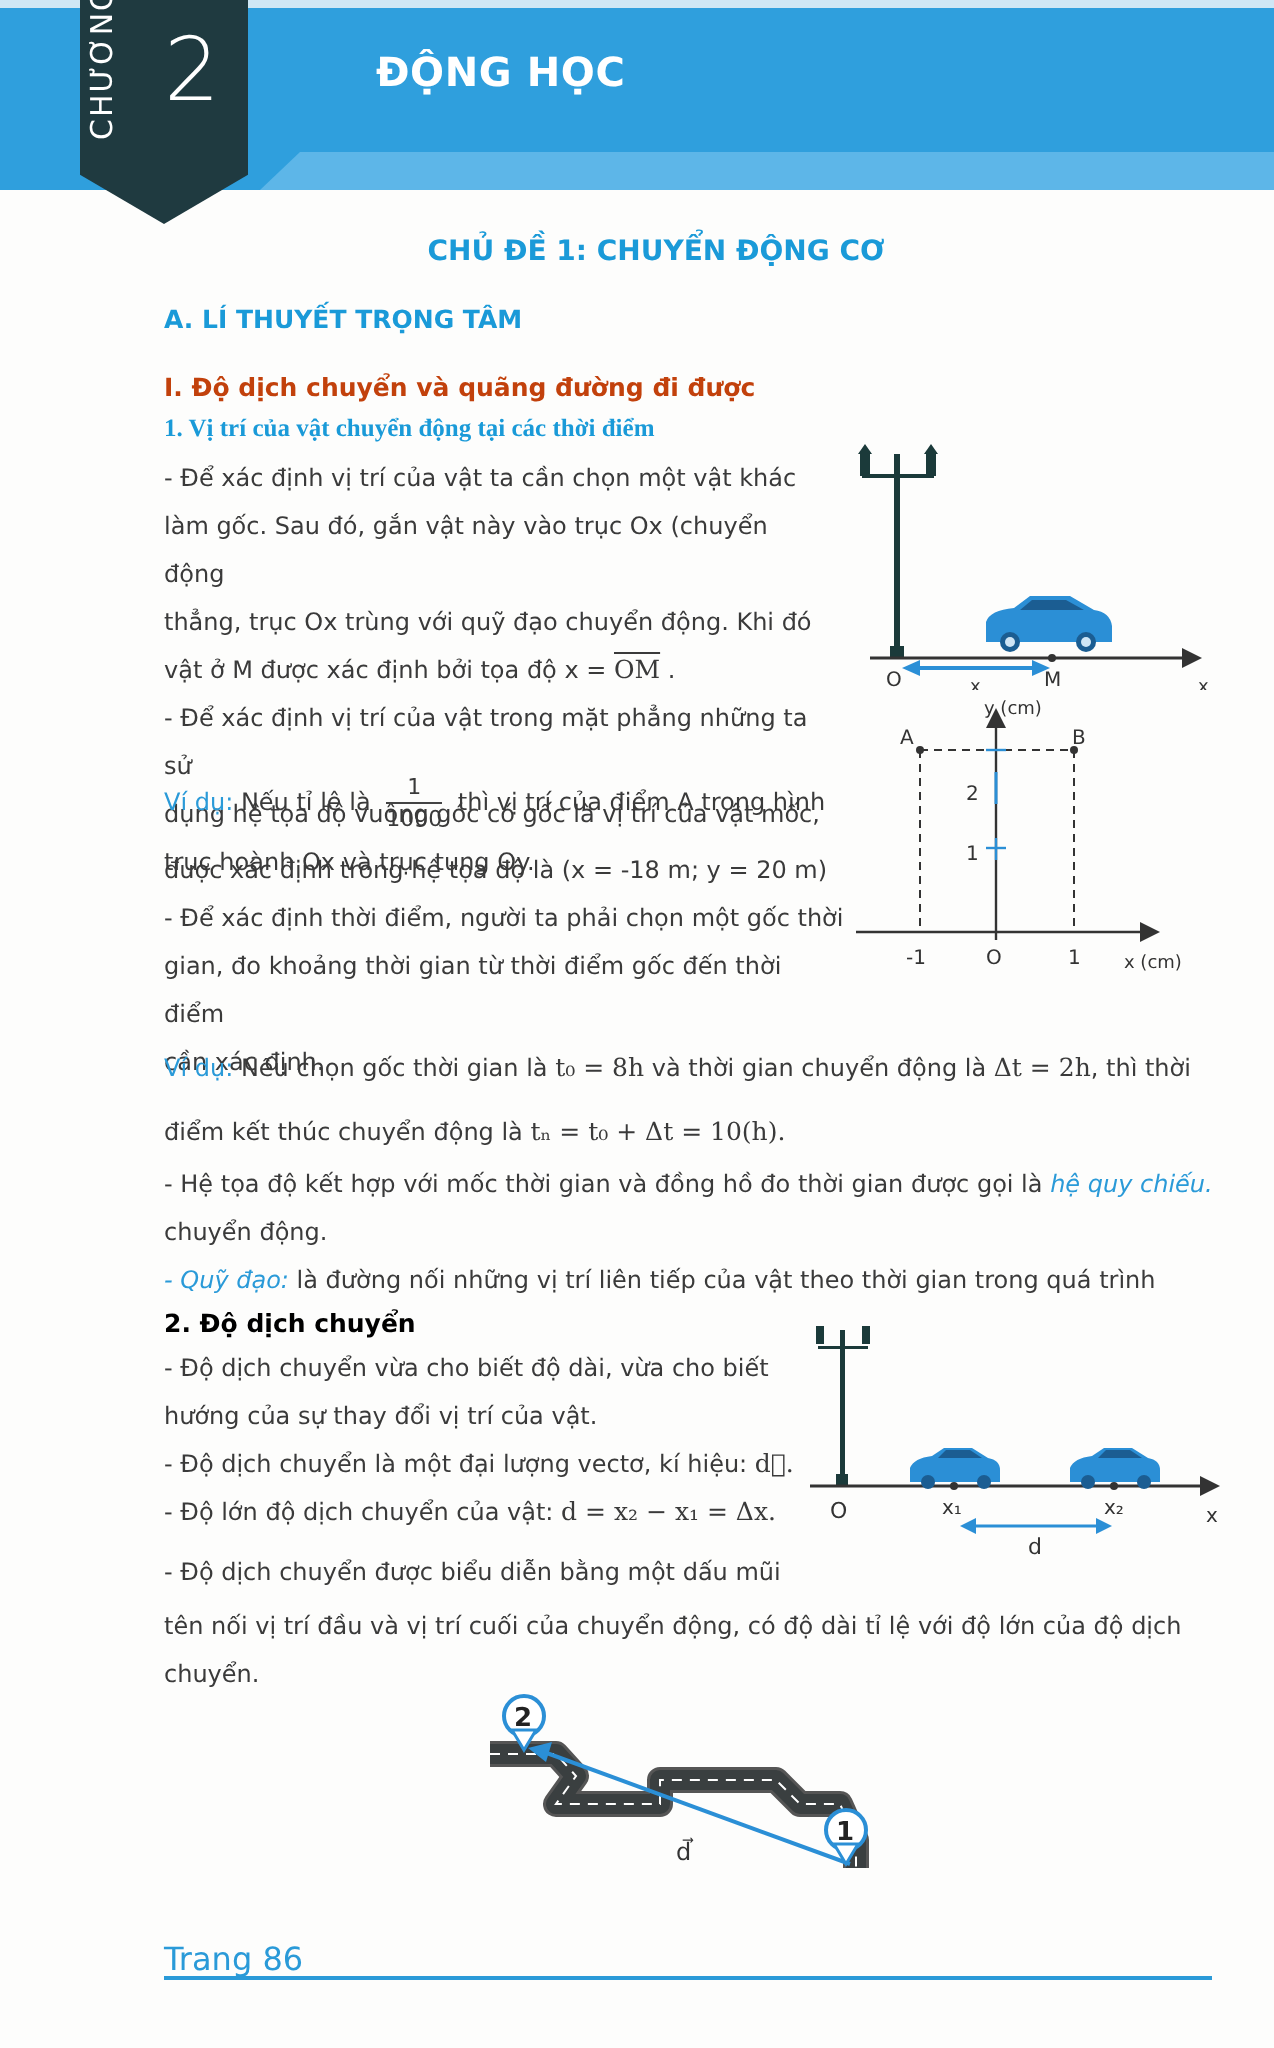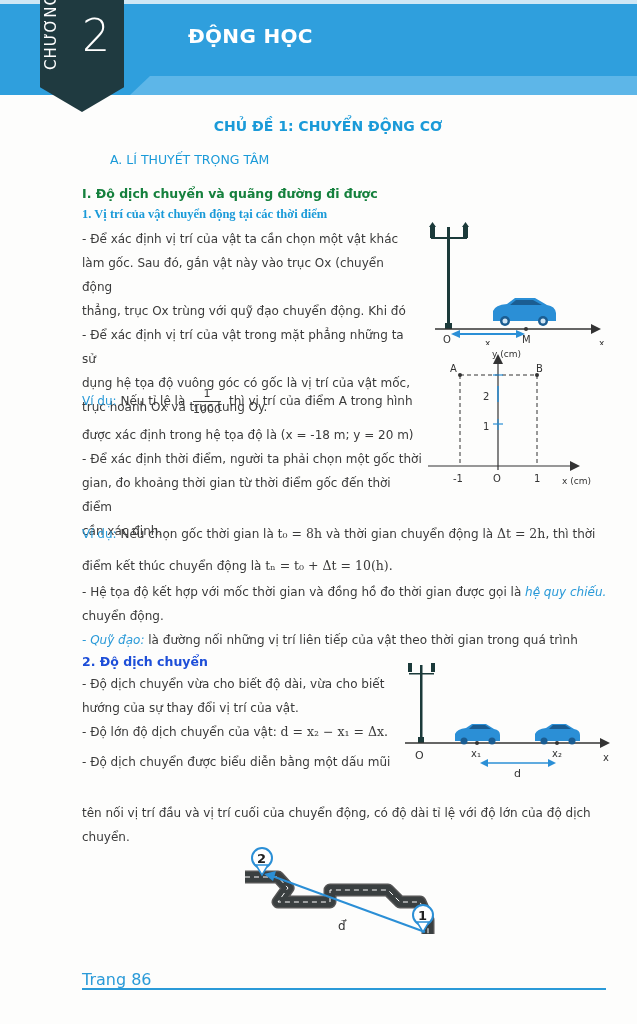--- a/index.html
+++ b/index.html
@@ -5,32 +5,32 @@
   html,body{margin:0;padding:0;}
   body{width:637px;height:1024px;background:#fdfdfc;position:relative;overflow:hidden;font-family:"DejaVu Sans",sans-serif;color:#333;}
   .banner{position:absolute;left:0;top:0;width:637px;height:95px;background:#2f9fdd;}
   .banner-light{position:absolute;left:130px;top:76px;width:507px;height:19px;background:#5db6e8;clip-path:polygon(20px 0,100% 0,100% 100%,0 100%);}
   .banner-topline{position:absolute;left:0;top:0;width:637px;height:4px;background:#cfe7f5;}
   .chapter-tab{position:absolute;left:40px;top:0;width:84px;height:112px;background:#1f3a40;clip-path:polygon(0 0,100% 0,100% 78%,50% 100%,0 78%);}
   .chapter-word{position:absolute;left:42px;top:70px;transform:rotate(-90deg);transform-origin:left top;color:#fff;font-size:15px;letter-spacing:1px;font-family:"DejaVu Sans",sans-serif;}
   .chapter-num{position:absolute;left:82px;top:10px;color:#fff;font-size:44px;font-weight:300;font-family:"DejaVu Sans",sans-serif;}
   .chapter-title{position:absolute;left:160px;top:24px;color:#fff;font-size:20px;font-weight:bold;letter-spacing:0.3px;margin-left:28px;}
   .topic{position:absolute;left:0;width:586px;top:118px;text-align:center;padding-left:70px;box-sizing:border-box;color:#1a9ad8;font-size:14px;font-weight:bold;}
-  .h-a{position:absolute;left:82px;top:152px;color:#1a9ad8;font-size:12.5px;font-weight:normal;margin-left:28px;}
-  .h-i{position:absolute;left:82px;top:186px;color:#15803d;font-size:12.5px;font-weight:bold;}
+  .h-a{position:absolute;left:82px;top:152px;color:#1a9ad8;font-size:12.5px;font-weight:bold;}
+  .h-i{position:absolute;left:82px;top:186px;color:#c2410c;font-size:12.5px;font-weight:bold;}
   .h-1{position:absolute;left:82px;top:207px;color:#1a9ad8;font-size:12.5px;font-weight:bold;font-family:Liberation Serif, serif;}
   .para{position:absolute;left:82px;font-size:12px;line-height:24px;color:#3a3a3a;}
   .blue{color:#2a9ad8;}
   .ital{font-style:italic;}
   .over{text-decoration:overline;}
   .frac{display:inline-block;vertical-align:middle;text-align:center;font-size:11px;line-height:15px;margin:0 4px;}
   .frac .num{display:block;border-bottom:1px solid #444;padding:0 2px;}
   .frac .den{display:block;}
   .math{font-family:"DejaVu Serif",serif;font-size:12.5px;}
-  .h-2{position:absolute;left:82px;top:654px;color:#1d4ed8;font-size:12.5px;font-weight:bold;}
+  .h-2{position:absolute;left:82px;top:654px;color:#000000;font-size:12.5px;font-weight:bold;}
   .footer-text{position:absolute;left:82px;top:970px;color:#2a9ad8;font-size:16px;}
   .footer-line{position:absolute;left:82px;top:988px;width:524px;height:2px;background:#2a9ad8;}
   svg text{font-family:"DejaVu Sans",sans-serif;}
 </style>
 </head>
 <body>
 
 <div class="banner"></div>
 <div class="banner-topline"></div>
 <div class="banner-light"></div>
@@ -41,20 +41,21 @@
 
 <div class="topic">CHỦ ĐỀ 1: CHUYỂN ĐỘNG CƠ</div>
 <div class="h-a">A. LÍ THUYẾT TRỌNG TÂM</div>
 <div class="h-i">I. Độ dịch chuyển và quãng đường đi được</div>
 <div class="h-1">1. Vị trí của vật chuyển động tại các thời điểm</div>
 
 <div class="para" style="top:227px;width:330px;">
   <div>- Để xác định vị trí của vật ta cần chọn một vật khác</div>
   <div>làm gốc. Sau đó, gắn vật này vào trục Ox (chuyển động</div>
   <div>thẳng, trục Ox trùng với quỹ đạo chuyển động. Khi đó</div>
+  <div><span>vật ở M được xác định bởi tọa độ  x = </span><span class="over math">OM</span><span> .</span></div>
   <div>- Để xác định vị trí của vật trong mặt phẳng những ta sử</div>
   <div>dụng hệ tọa độ vuông góc có gốc là vị trí của vật mốc,</div>
   <div>trục hoành Ox và trục tung Oy.</div>
 </div>
 
 <div class="para" style="top:386px;width:340px;">
   <div style="line-height:30px;"><span class="blue">Ví dụ:</span><span> Nếu tỉ lệ là </span><span class="frac"><span class="num">1</span><span class="den">1000</span></span><span> thì vị trí của điểm A trong hình</span></div>
   <div style="margin-top:6px;">được xác định trong hệ tọa độ là (x = -18 m; y = 20 m)</div>
   <div>- Để xác định thời điểm, người ta phải chọn một gốc thời</div>
   <div>gian, đo khoảng thời gian từ thời điểm gốc đến thời điểm</div>
@@ -70,20 +71,21 @@
   <div><span>- Hệ tọa độ kết hợp với mốc thời gian và đồng hồ đo thời gian được gọi là </span><span class="blue ital">hệ quy chiếu.</span></div>
   <div>chuyển động.</div>
   <div><span class="blue ital">- Quỹ đạo:</span><span>  là đường nối những vị trí liên tiếp của vật theo thời gian trong quá trình</span></div>
 </div>
 
 <div class="h-2">2. Độ dịch chuyển</div>
 
 <div class="para" style="top:672px;width:320px;">
   <div>- Độ dịch chuyển vừa cho biết độ dài, vừa cho biết</div>
   <div>hướng của sự thay đổi vị trí của vật.</div>
+  <div><span>- Độ dịch chuyển là một đại lượng vectơ, kí hiệu: </span><span class="math">d⃗.</span></div>
   <div><span>- Độ lớn độ dịch chuyển của vật: </span><span class="math">d = x₂ − x₁ = Δx.</span></div>
   <div style="margin-top:6px;">- Độ dịch chuyển được biểu diễn bằng một dấu mũi</div>
 </div>
 <div class="para" style="top:801px;width:530px;">
   <div>tên nối vị trí đầu và vị trí cuối của chuyển động, có độ dài tỉ lệ với độ lớn của độ dịch</div>
   <div>chuyển.</div>
 </div>
 
 <svg style="position:absolute;left:415px;top:215px;" width="200" height="130">
   <g>

